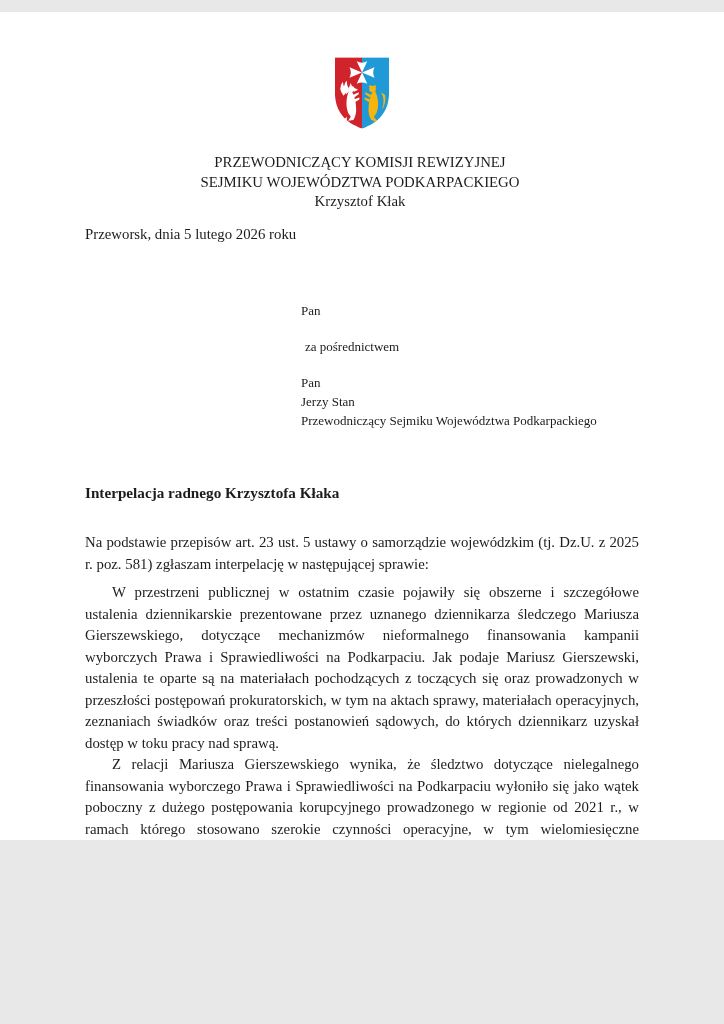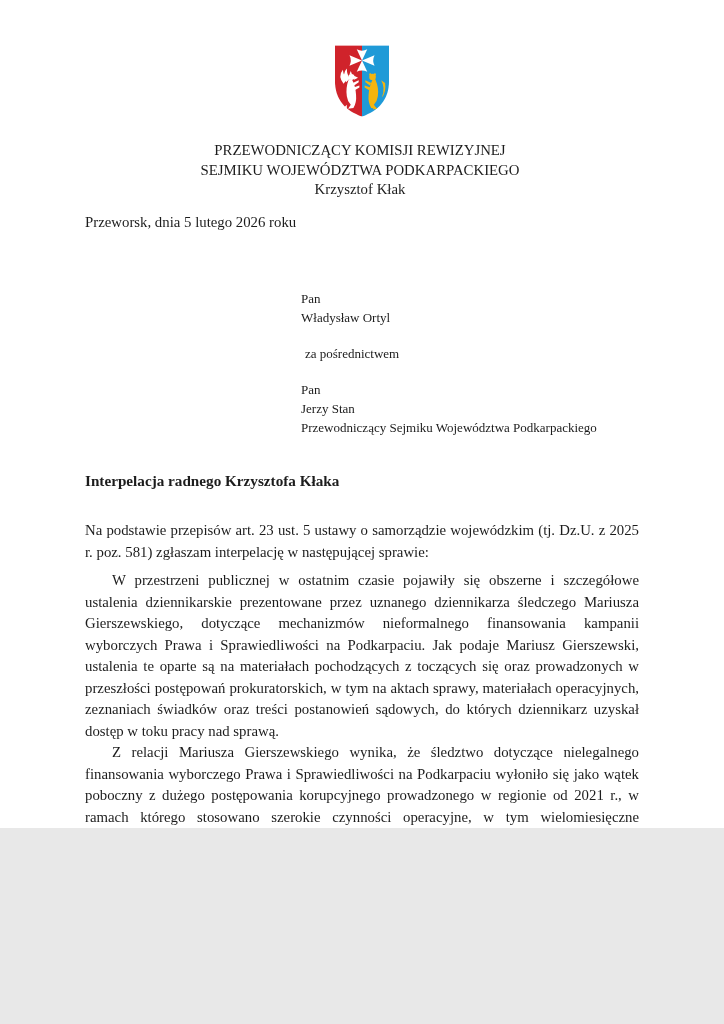--- a/index.html
+++ b/index.html
@@ -4,21 +4,21 @@
 <style>
   html, body {
     margin: 0;
     padding: 0;
     background: #e8e8e8;
   }
   .page {
     position: relative;
     width: 724px;
     height: 828px;
-    margin: 0 auto;
+    margin: 12px auto;
     background: #ffffff;
     font-family: "Liberation Serif", serif;
     color: #1c1c1c;
     overflow: hidden;
   }
   .crest {
     position: absolute;
     top: 42px;
     left: 0;
     width: 100%;
@@ -137,21 +137,20 @@
   <div class="sender-header">
     <div>PRZEWODNICZĄCY KOMISJI REWIZYJNEJ</div>
     <div>SEJMIKU WOJEWÓDZTWA PODKARPACKIEGO</div>
     <div>Krzysztof Kłak</div>
   </div>
 
   <div class="dateline">Przeworsk, dnia 5 lutego 2026 roku</div>
 
   <div class="addressee">
     <div>Pan</div>
-    <div>Władysław Ortyl</div>
     <div class="gap-before via-line">za pośrednictwem</div>
     <div class="gap-before">Pan</div>
     <div>Jerzy Stan</div>
     <div>Przewodniczący Sejmiku Województwa Podkarpackiego</div>
   </div>
 
   <div class="doc-title">Interpelacja radnego Krzysztofa Kłaka</div>
 
   <div class="doc-body">
     <p class="opening">Na podstawie przepisów art. 23 ust. 5 ustawy o samorządzie wojewódzkim (tj. Dz.U. z 2025 r. poz. 581) zgłaszam interpelację w następującej sprawie:</p>

